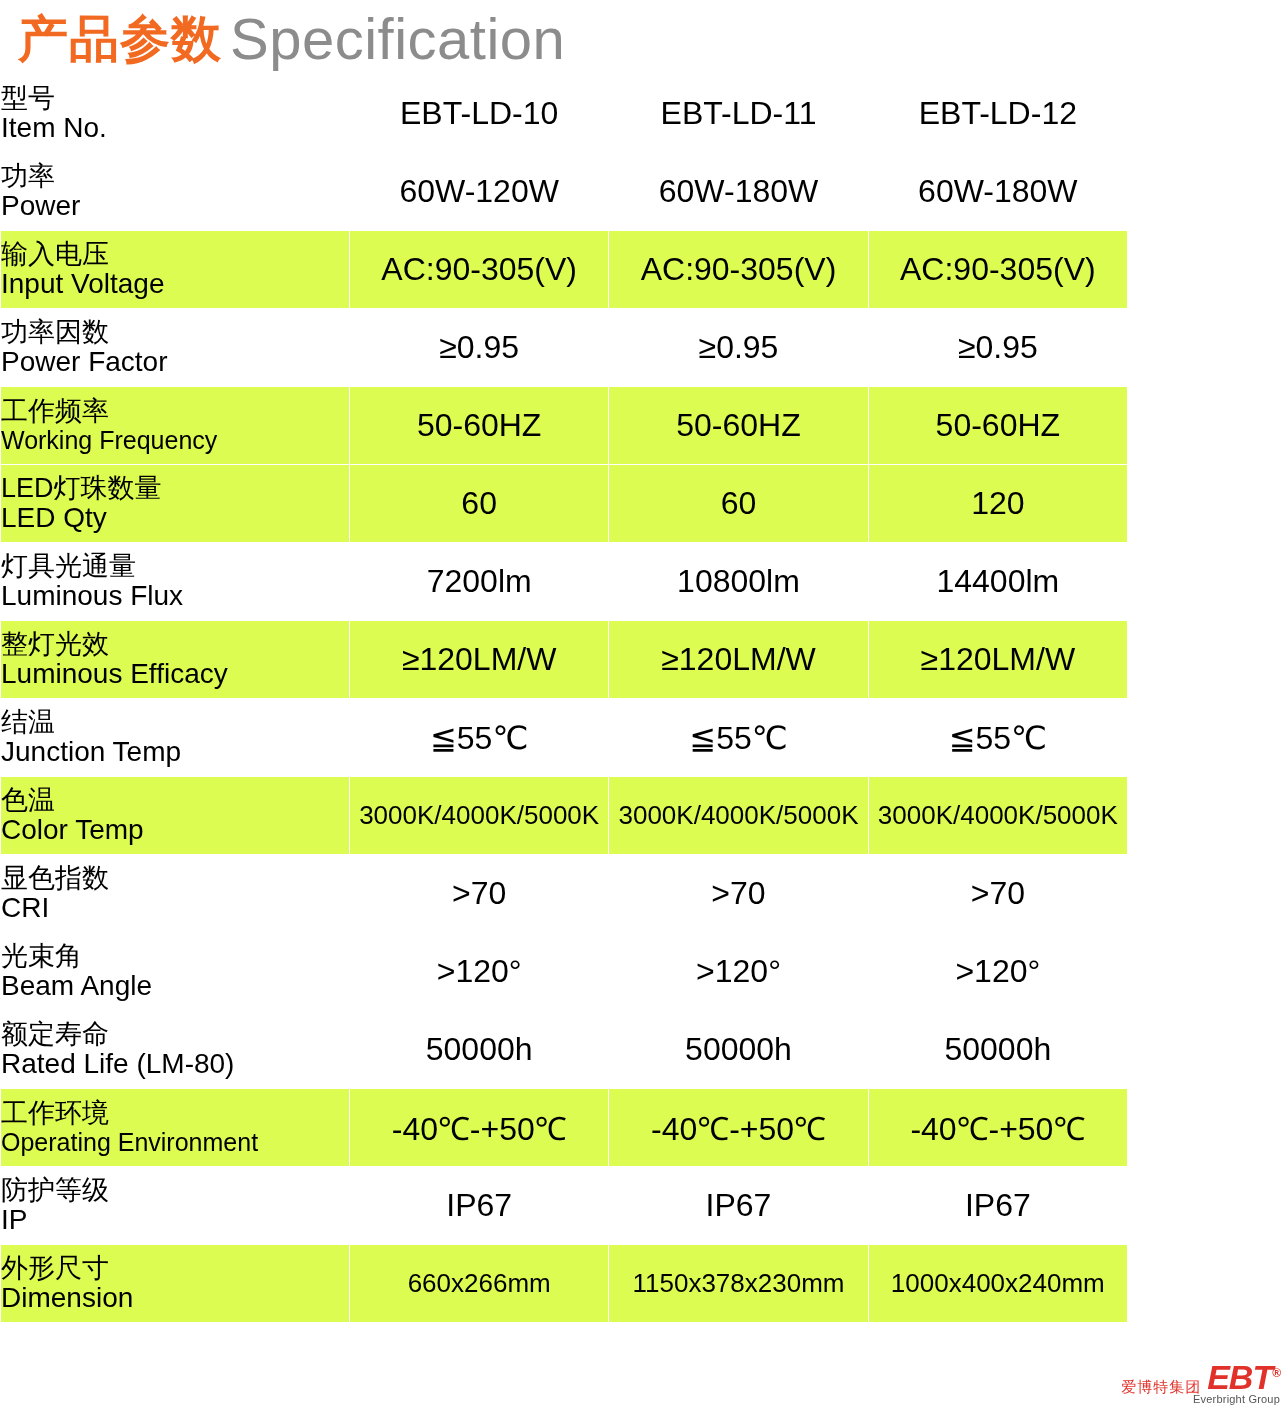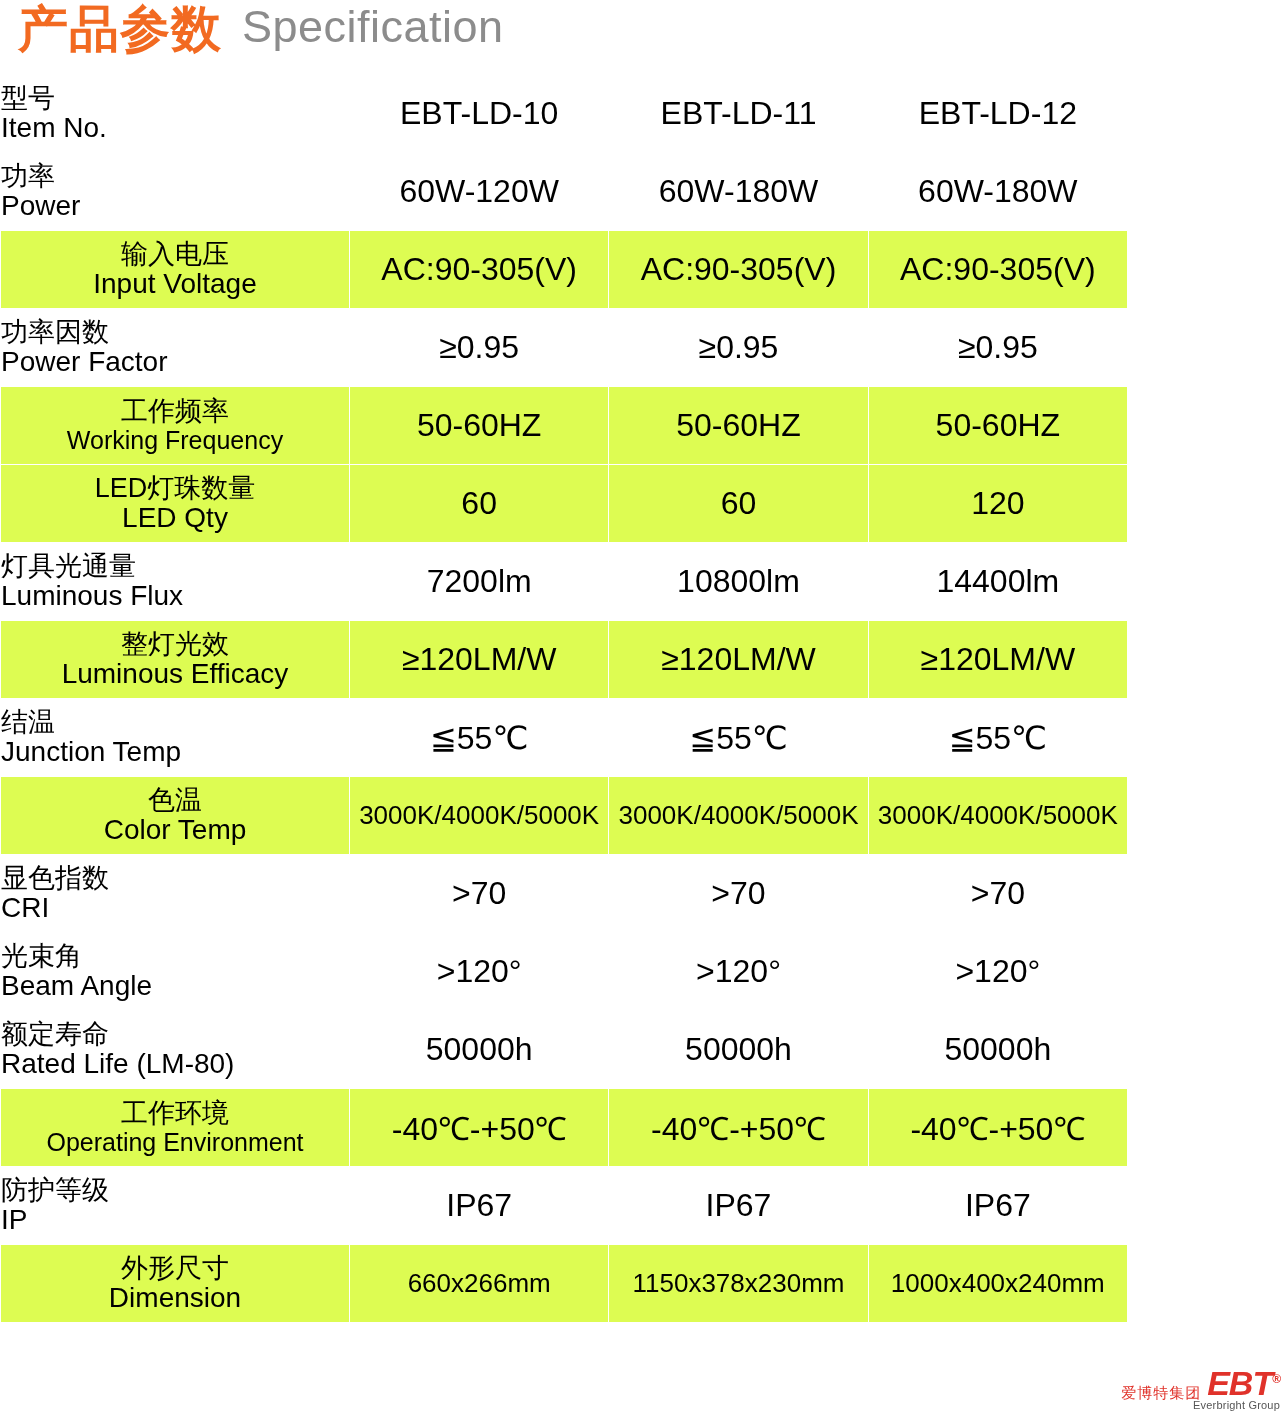--- a/index.html
+++ b/index.html
@@ -9,52 +9,51 @@
   body {
     width: 1288px;
     height: 1415px;
     background: #ffffff;
     font-family: "Liberation Sans", sans-serif;
     overflow: hidden;
     position: relative;
   }
   .header {
     display: flex;
-    align-items: flex-start;
+    align-items: center;
     padding: 4px 0 0 18px;
     height: 74px;
     box-sizing: border-box;
   }
   .header .cn {
     font-size: 50px;
     font-weight: bold;
     color: #f26a21;
     letter-spacing: 1px;
     line-height: 1;
   }
   .header .en {
-    font-size: 45px;
+    font-size: 58px;
     color: #8c8c8c;
-    margin-left: 20px;
+    margin-left: 8px;
     line-height: 1;
     letter-spacing: 0.5px;
   }
   table.spec {
     width: 1128px;
     border-collapse: collapse;
     table-layout: fixed;
   }
   table.spec td {
     border: 1px solid #ffffff;
     padding: 0;
     vertical-align: middle;
   }
   .row-alt td {
     background: #ddfc52;
-    text-align: center;
   }
   .row-plain td {
     background: #ffffff;
   }
   td.label {
     width: 348px;
     padding-left: 22px;
     line-height: 1.08;
     font-size: 27px;
     color: #000000;
@@ -78,21 +77,21 @@
     color: #000000;
     white-space: nowrap;
   }
   td.val.small {
     font-size: 26px;
   }
   tr { height: 78px; }
   .logo {
     position: absolute;
     right: 8px;
-    bottom: 4px;
+    bottom: 10px;
     text-align: right;
     line-height: 1;
     pointer-events: none;
   }
   .logo .cn-small {
     font-size: 15px;
     color: #e0322a;
     letter-spacing: 1px;
   }
   .logo .brand {

